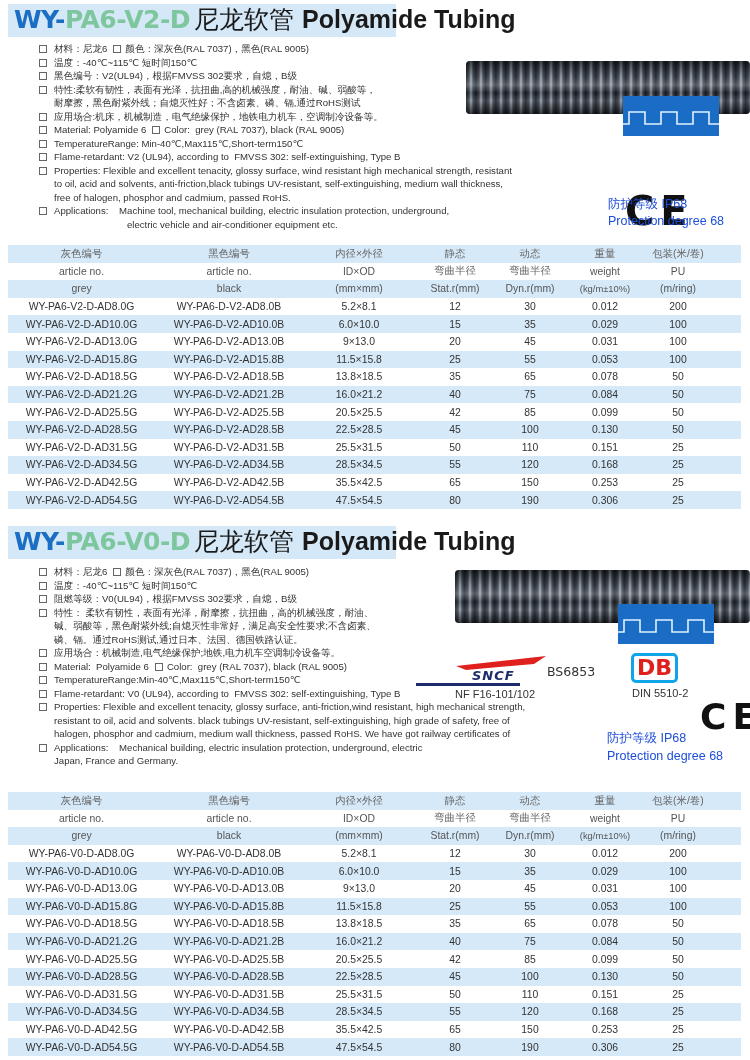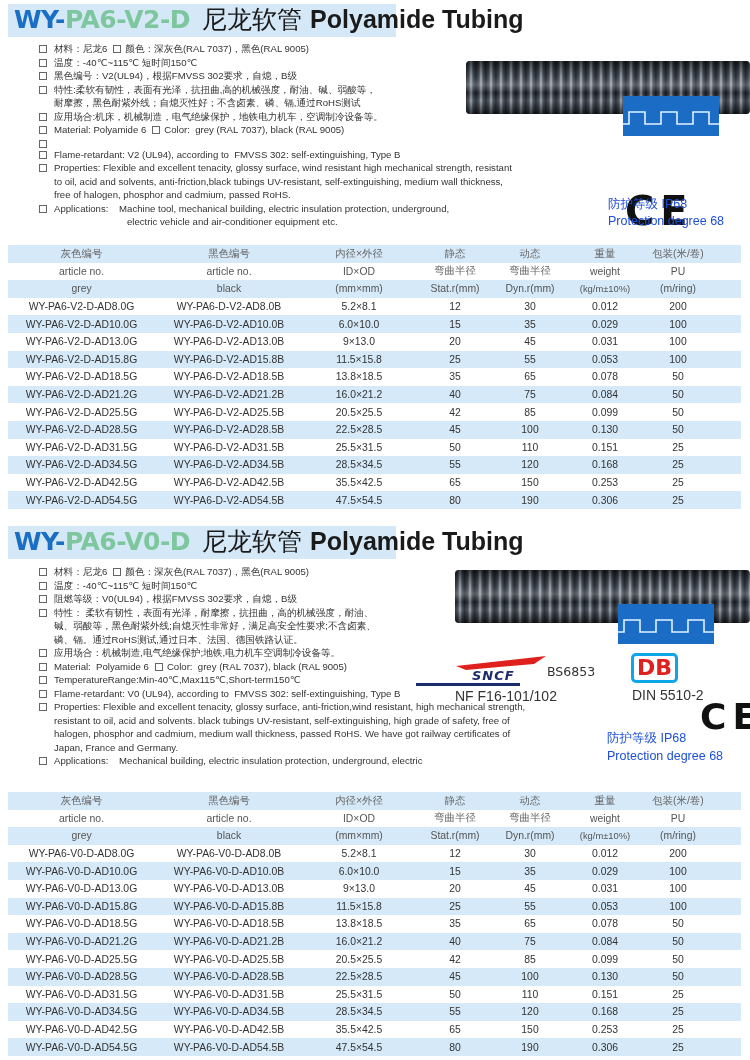--- a/index.html
+++ b/index.html
@@ -5,21 +5,21 @@
     * { box-sizing: border-box; margin: 0; padding: 0; }
     body { width: 750px; height: 1060px; background: #fff; font-family: "Liberation Sans", "DejaVu Sans", sans-serif; color: #222; position: relative; overflow: hidden; }
     .section { position: absolute; left: 0; width: 750px; }
     #sec1 { top: 0; }
     #sec2 { top: 522px; }
 
     .title-bar { position: absolute; left: 8px; top: 4px; width: 388px; height: 33px; background: #d4e8f7; }
     .title { position: absolute; left: 14px; top: 2px; white-space: nowrap; font-weight: bold; line-height: 34px; }
     .title .wy { color: #1a6fc4; font-size: 25px; font-family: "DejaVu Sans", sans-serif; font-weight: bold; letter-spacing: -0.5px; }
     .title .model { color: #7ec79e; font-size: 25px; font-family: "DejaVu Sans", sans-serif; font-weight: bold; letter-spacing: -0.5px; }
-    .title .cn { color: #1a1a1a; font-size: 25px; font-weight: normal; margin-left: 12px; font-family: "DejaVu Sans", sans-serif; }
+    .title .cn { color: #1a1a1a; font-size: 25px; font-weight: normal; margin-left: 4px; font-family: "DejaVu Sans", sans-serif; }
     .title .en { color: #1a1a1a; font-size: 25px; margin-left: 8px; }
 
     .specs { position: absolute; left: 7px; font-size: 9.6px; line-height: 13.5px; color: #333; }
     .spec { display: flex; white-space: nowrap; padding-left: 32px; }
     .spec .box { display: inline-block; width: 8px; height: 8px; border: 1px solid #666; margin: 3px 7px 0 0; flex: none; }
     .spec .txt { white-space: pre; }
     .spec .inbox { display: inline-block; width: 8px; height: 8px; border: 1px solid #666; margin: 0 4px 0 6px; vertical-align: -1px; }
     .spec.indent .txt { padding-left: 15px; }
     .spec.indent2 .txt { padding-left: 88px; }
 
@@ -38,21 +38,21 @@
     .tbl { position: absolute; left: 8px; width: 733px; font-size: 10.4px; color: #333; }
     .row { display: flex; height: 17.6px; align-items: center; }
     .row.alt { background: #d6e9f8; }
     .row > div { text-align: center; white-space: nowrap; }
     .c0 { width: 147px; } .c1 { width: 148px; } .c2 { width: 112px; } .c3 { width: 80px; } .c4 { width: 70px; } .c5 { width: 80px; } .c6 { width: 66px; }
     .row.hdr { color: #555; }
     .row.hdr .cn { color: #666; }
 
     .sncf { position: absolute; }
     .db { position: absolute; border: 3px solid #0ea5e9; border-radius: 5px; color: #e0201c; font-weight: bold; font-size: 22px; line-height: 24px; padding: 0 3px; font-family: "DejaVu Sans", sans-serif; }
-    .small { position: absolute; font-size: 14px; color: #333; white-space: nowrap; }
+    .small { position: absolute; font-size: 11px; color: #333; white-space: nowrap; }
     .bs { position: absolute; font-size: 12.5px; color: #333; font-family: "DejaVu Sans", sans-serif; }
   </style>
 </head>
 <body>
 
 <div class="section" id="sec1">
   <div class="title-bar"></div>
   <div class="title">
     <span class="wy">WY-</span><span class="model">PA6-V2-D</span><span class="cn">尼龙软管</span><span class="en">Polyamide Tubing</span>
   </div>
@@ -80,20 +80,21 @@
     <div class="spec">
         <span class="box"></span>
         <span class="txt">应用场合:机床，机械制造，电气绝缘保护，地铁电力机车，空调制冷设备等。</span>
       </div>
     <div class="spec">
         <span class="box"></span>
         <span class="txt"><span>Material: Polyamide 6</span><span class="inbox"></span><span>Color:  grey (RAL 7037), black (RAL 9005)</span></span>
       </div>
     <div class="spec">
         <span class="box"></span>
+        <span class="txt">TemperatureRange: Min-40℃,Max115℃,Short-term150℃</span>
       </div>
     <div class="spec">
         <span class="box"></span>
         <span class="txt">Flame-retardant: V2 (UL94), according to  FMVSS 302: self-extinguishing, Type B</span>
       </div>
     <div class="spec">
         <span class="box"></span>
         <span class="txt">Properties: Flexible and excellent tenacity, glossy surface, wind resistant high mechanical strength, resistant</span>
       </div>
     <div class="spec indent">
@@ -311,26 +312,26 @@
     <div class="spec">
         <span class="box"></span>
         <span class="txt">Properties: Flexible and excellent tenacity, glossy surface, anti-friction,wind resistant, high mechanical strength,</span>
       </div>
     <div class="spec indent">
         <span class="txt">resistant to oil, acid and solvents. black tubings UV-resistant, self-extinguishing, high grade of safety, free of</span>
       </div>
     <div class="spec indent">
         <span class="txt">halogen, phosphor and cadmium, medium wall thickness, passed RoHS. We have got railway certificates of</span>
       </div>
+    <div class="spec">
+        <span class="box"></span>
+        <span class="txt">Applications:    Mechanical building, electric insulation protection, underground, electric</span>
+      </div>
     <div class="spec indent">
         <span class="txt">Japan, France and Germany.</span>
-      </div>
-    <div class="spec">
-        <span class="box"></span>
-        <span class="txt">Applications:    Mechanical building, electric insulation protection, underground, electric</span>
       </div>
   </div>
 
   <div class="tube" style="left:455px; top:48px; width:295px;"></div>
   <div class="tube-label" style="left:618px; top:82px;">
     <svg width="96" height="20" viewBox="0 0 96 20">
         <polyline points="0,18 6,18 6,6 22,6 22,18 38,18 38,6 54,6 54,18 70,18 70,6 86,6 86,18 96,18" fill="none" stroke="#dff2ff" stroke-width="1.6"></polyline>
       </svg>
   </div>
 

